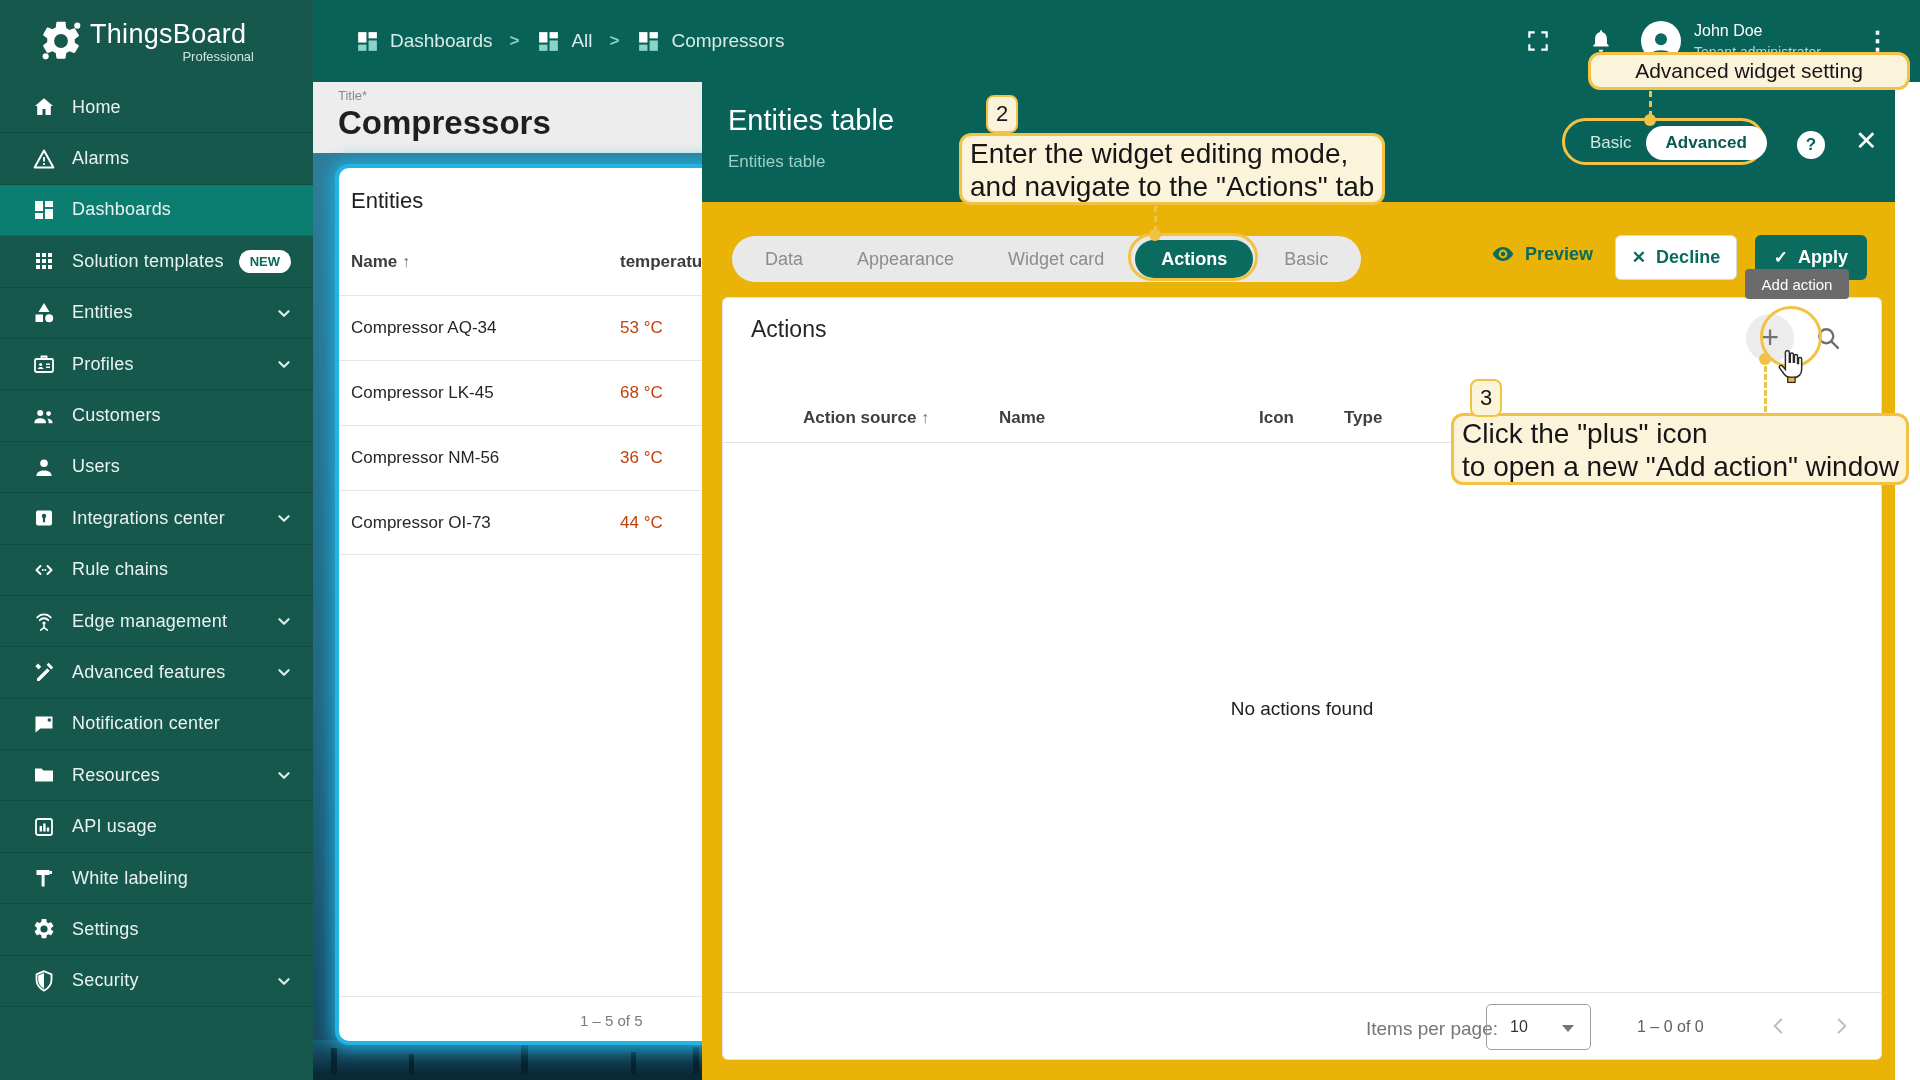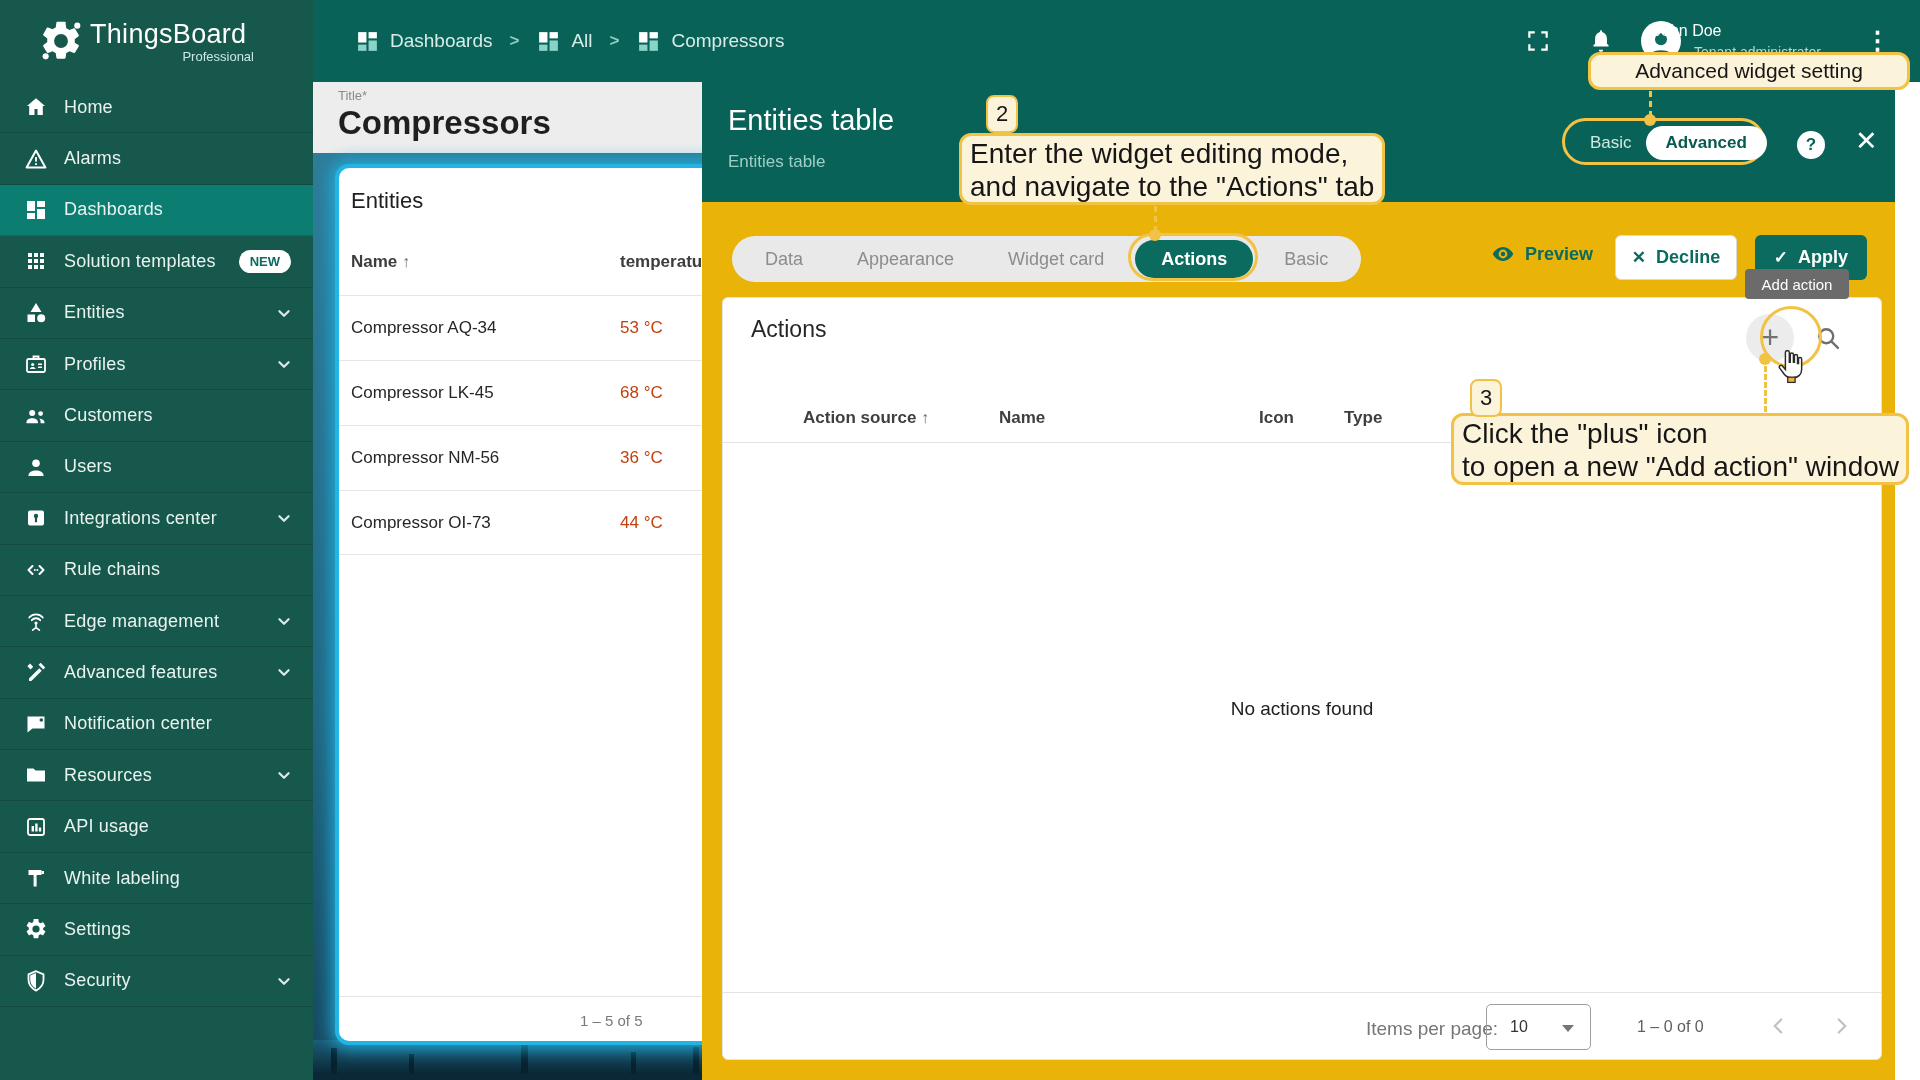--- a/index.html
+++ b/index.html
@@ -7,39 +7,39 @@
   .root { position:relative; width:1920px; height:1080px; overflow:hidden; background:#fff; }
 
   
   .sidebar { position:absolute; left:0; top:0; width:313px; height:1080px; background:#17584c; z-index:2; }
   .logo { height:82px; display:flex; align-items:center; padding-left:38px; }
   .logo-ic { width:46px; height:46px; margin-right:6px; }
   .logo-text { width:164px; }
   .logo-name { color:#fff; font-size:27px; font-weight:500; letter-spacing:.3px; }
   .logo-sub { color:#cde7e1; font-size:13px; text-align:right; margin-top:-1px; }
   .menu { position:absolute; top:82px; left:0; width:313px; }
-  .mi { height:51.4px; display:flex; align-items:center; padding:0 18px 0 24px; border-bottom:1px solid rgba(0,0,0,.14); cursor:pointer; }
+  .mi { height:51.4px; display:flex; align-items:center; padding:0 18px 0 32px; border-bottom:1px solid rgba(0,0,0,.14); cursor:pointer; }
   .mi.active { background:#0b7e71; }
   .mi-ic { width:24px; height:24px; flex:0 0 24px; margin-right:16px; display:flex; align-items:center; justify-content:center; }
   .mi-ic svg { width:24px; height:24px; }
   .mi-lb { color:#e9f3f0; font-size:18px; font-weight:500; letter-spacing:.2px; white-space:nowrap; flex:1; }
   .mi-badge { background:#fff; color:#0a6b5e; font-size:13px; font-weight:700; border-radius:12px; padding:4px 11px; margin-right:4px; }
   .mi-ch { width:22px; height:22px; }
 
   
   .topbar { position:absolute; left:313px; top:0; width:1607px; height:82px; background:#086257; z-index:3; }
   .crumbs { position:absolute; left:42px; top:0; height:82px; display:flex; align-items:center; }
   .crumb { display:flex; align-items:center; cursor:pointer; }
   .crumb svg { width:25px; height:25px; margin-right:10px; }
   .crumb-lb { color:#d7ece8; font-size:19px; }
   .crumb-sep { color:#8fd0c5; font-size:17px; font-weight:700; margin:0 17px; }
   .tb-ic { position:absolute; top:28px; width:26px; height:26px; cursor:pointer; }
   .avatar { position:absolute; left:1328px; top:21px; width:40px; height:40px; border-radius:50%; background:#fff; overflow:hidden; cursor:pointer; }
   .avatar svg { width:40px; height:40px; margin-top:4px; }
-  .uname { position:absolute; left:1340px; top:22px; color:#fff; font-size:16px; white-space:nowrap; }
+  .uname { position:absolute; left:1381px; top:22px; color:#fff; font-size:16px; white-space:nowrap; }
   .urole { position:absolute; left:1381px; top:44px; color:#b9d8d2; font-size:14px; white-space:nowrap; }
   .dots { position:absolute; left:1552px; top:25px; color:#fff; font-size:25px; font-weight:700; cursor:pointer; line-height:1.2; }
 
   
   .dash { position:absolute; left:313px; top:82px; width:414px; height:998px; overflow:hidden; z-index:1; }
   .title-area { position:absolute; left:0; top:0; width:414px; height:71px; background:#ededed; padding:6px 0 0 25px; }
   .title-lbl { color:#8a8a8a; font-size:13px; }
   .title-val { color:#1f1f1f; font-size:33px; font-weight:700; margin-top:1px; }
   .canvas { position:absolute; left:0; top:71px; width:414px; height:927px; background:linear-gradient(180deg,#2e7d99 0%,#216782 60%,#16475e 100%); }
   .photo { position:absolute; left:0; bottom:0; width:414px; height:40px; background:linear-gradient(180deg,#1c5d77 0%,#0a2836 85%); }

